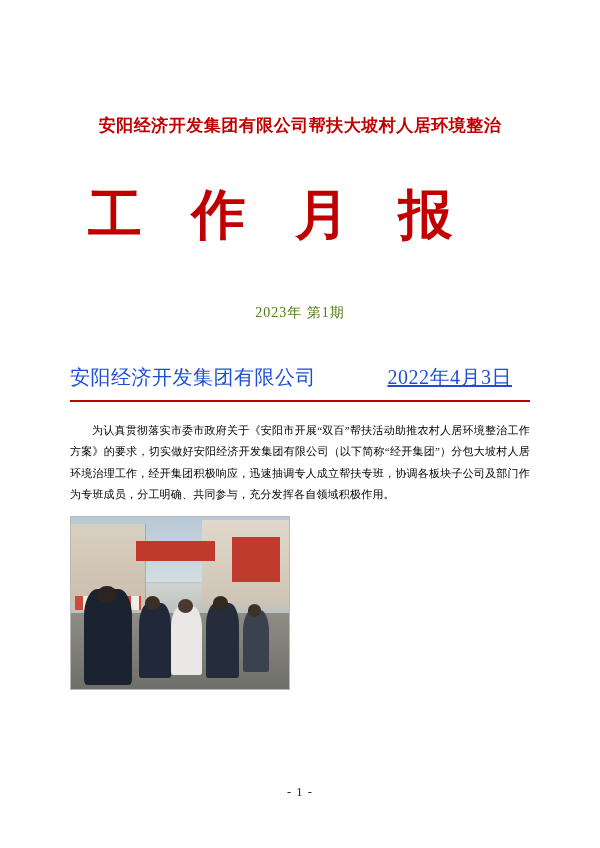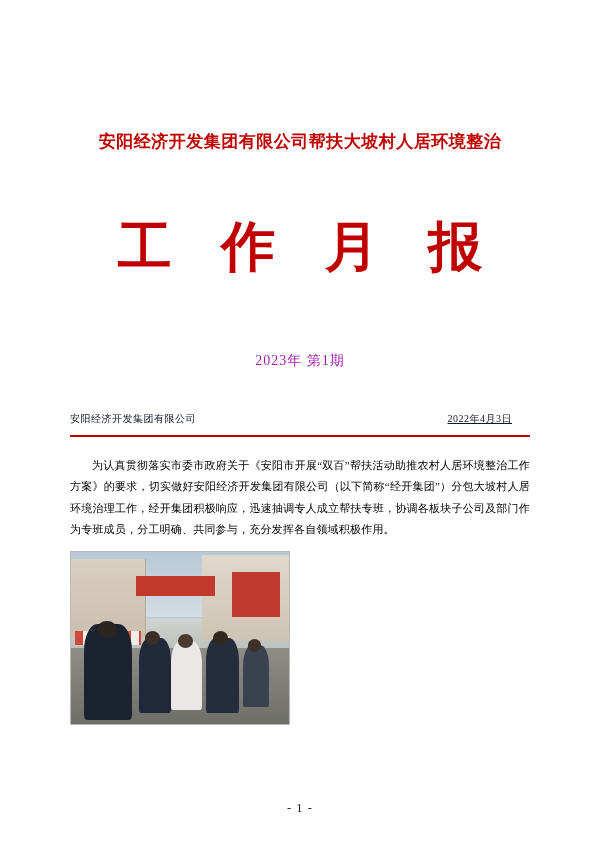--- a/index.html
+++ b/index.html
@@ -16,55 +16,55 @@
     overflow: hidden;
   }
   .page {
     position: relative;
     width: 600px;
     height: 848px;
     box-sizing: border-box;
     padding: 0 70px;
   }
   .doc-title {
-    margin: 16px;
+    margin: 0;
     padding-top: 114px;
     text-align: center;
     font-size: 17px;
     font-weight: bold;
     color: #c00000;
     letter-spacing: 0.5px;
     font-family: "Liberation Sans", "DejaVu Sans", sans-serif;
   }
   .doc-bigtitle {
-    margin: 16px;
+    margin: 0;
     padding-top: 42px;
-    text-align: center;
+    text-align: left;
     font-size: 54px;
     font-weight: bold;
     color: #c00000;
     letter-spacing: 18px;
     text-indent: 18px;
     font-family: "Liberation Serif", "DejaVu Serif", serif;
   }
   .doc-issue {
     margin: 0;
     padding-top: 52px;
     text-align: center;
     font-size: 14px;
-    color: #a21caf;
+    color: #4d7c0f;
     letter-spacing: 1px;
   }
   .meta-row {
     display: flex;
     justify-content: space-between;
     align-items: flex-end;
     padding-top: 42px;
-    font-size: 10px;
-    color: #0f172a;
+    font-size: 20px;
+    color: #1d4ed8;
   }
   .meta-left {
     letter-spacing: 0.5px;
   }
   .meta-right {
     letter-spacing: 0.5px;
     padding-right: 18px;
     text-decoration: underline;
   }
   .red-rule {

